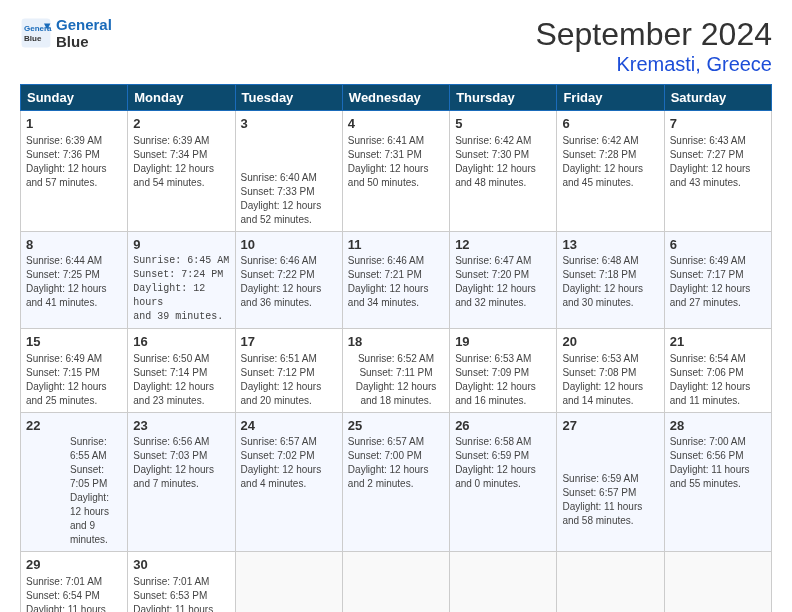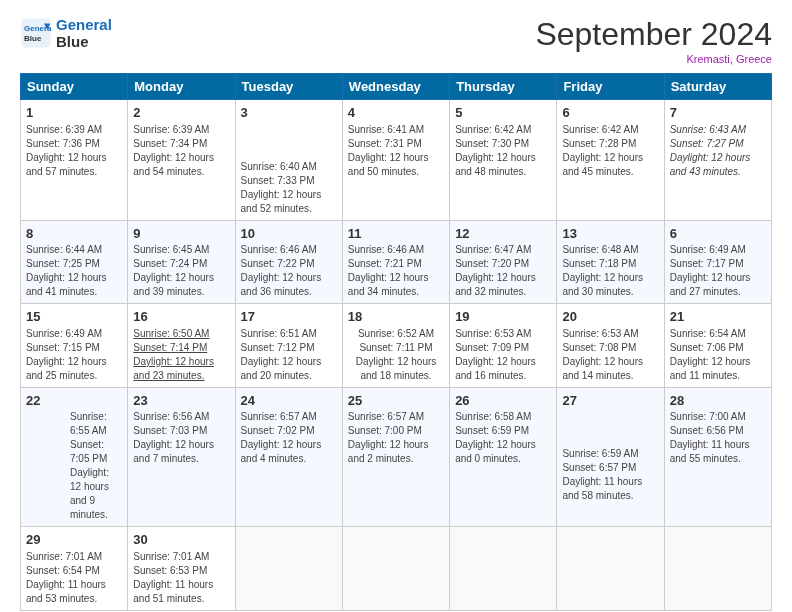--- a/index.html
+++ b/index.html
@@ -30,30 +30,30 @@
     }
     .title-block {
       text-align: right;
     }
     .month-title {
       font-size: 32px;
       font-weight: normal;
       color: #333;
     }
     .subtitle {
-      font-size: 11px;
-      color: #a21caf;
+      font-size: 20px;
+      color: #1d4ed8;
     }
     .calendar {
       width: 100%;
       border-collapse: collapse;
       font-size: 10.5px;
     }
     .calendar th {
-      background: #0369a1;
+      background: #0c4a6e;
       color: #fff;
       padding: 5px 6px;
       text-align: left;
       font-size: 13px;
       font-weight: bold;
       border: 1px solid #1a6bba;
     }
     .calendar td {
       border: 1px solid #ccc;
       vertical-align: top;
@@ -159,37 +159,37 @@
           </td>
           <td>
             <span class="day-num">6</span>
             <div class="day-info" style="white-space: pre-line;">Sunrise: 6:42 AM
 Sunset: 7:28 PM
 Daylight: 12 hours
 and 45 minutes.</div>
           </td>
           <td>
             <span class="day-num">7</span>
-            <div class="day-info" style="white-space: pre-line; font-style: italic;">Sunrise: 6:43 AM
+            <div class="day-info" style="white-space: pre-line;">Sunrise: 6:43 AM
 Sunset: 7:27 PM
 Daylight: 12 hours
 and 43 minutes.</div>
           </td>
         </tr>
         <tr>
           <td>
             <span class="day-num">8</span>
             <div class="day-info" style="white-space: pre-line;">Sunrise: 6:44 AM
 Sunset: 7:25 PM
 Daylight: 12 hours
 and 41 minutes.</div>
           </td>
           <td>
             <span class="day-num">9</span>
-            <div class="day-info" style="white-space: pre-line;">Sunrise: 6:45 AM
+            <div class="day-info" style="white-space: pre-line; font-family: Liberation Mono, monospace;">Sunrise: 6:45 AM
 Sunset: 7:24 PM
 Daylight: 12 hours
 and 39 minutes.</div>
           </td>
           <td>
             <span class="day-num">10</span>
             <div class="day-info" style="white-space: pre-line;">Sunrise: 6:46 AM
 Sunset: 7:22 PM
 Daylight: 12 hours
 and 36 minutes.</div>
@@ -226,21 +226,21 @@
         <tr>
           <td>
             <span class="day-num">15</span>
             <div class="day-info" style="white-space: pre-line;">Sunrise: 6:49 AM
 Sunset: 7:15 PM
 Daylight: 12 hours
 and 25 minutes.</div>
           </td>
           <td>
             <span class="day-num">16</span>
-            <div class="day-info" style="white-space: pre-line; text-decoration: underline;">Sunrise: 6:50 AM
+            <div class="day-info" style="white-space: pre-line;">Sunrise: 6:50 AM
 Sunset: 7:14 PM
 Daylight: 12 hours
 and 23 minutes.</div>
           </td>
           <td>
             <span class="day-num">17</span>
             <div class="day-info" style="white-space: pre-line;">Sunrise: 6:51 AM
 Sunset: 7:12 PM
 Daylight: 12 hours
 and 20 minutes.</div>

